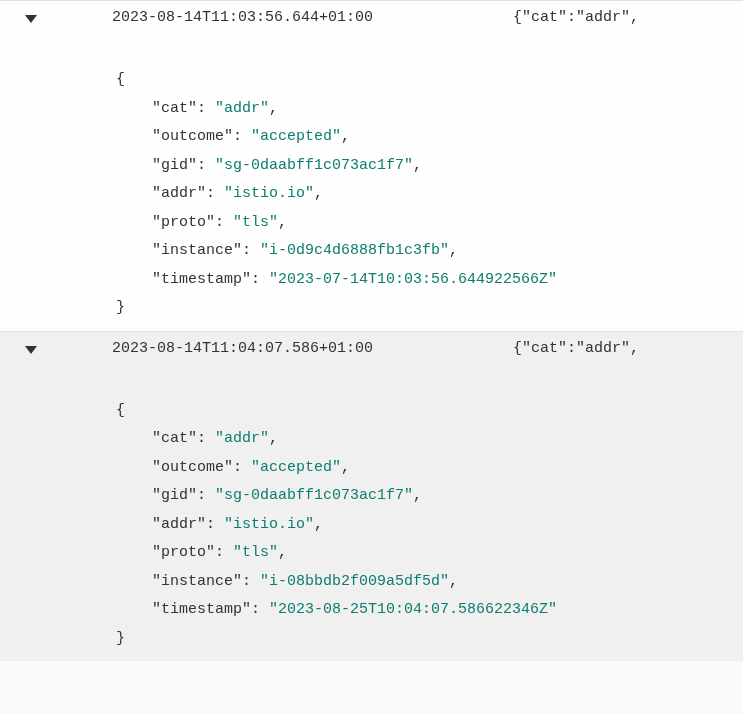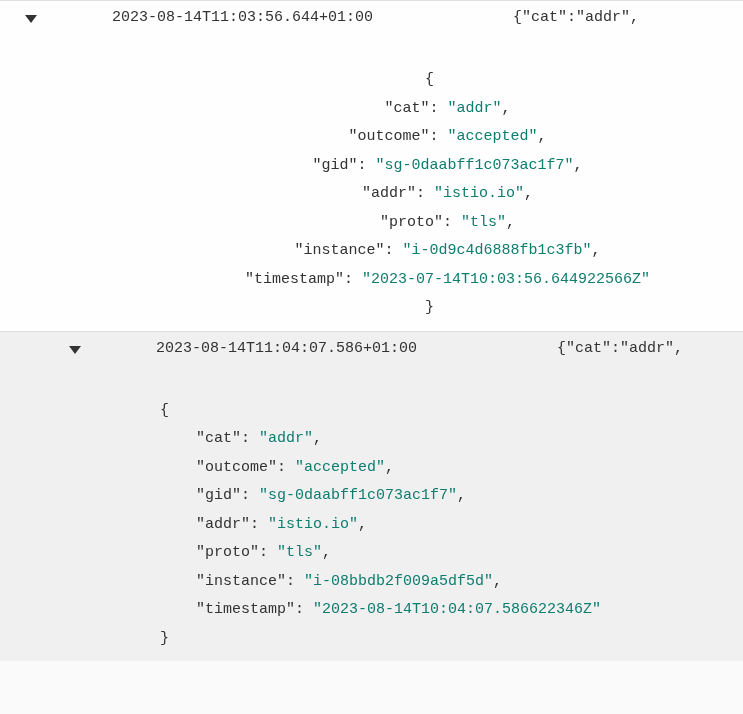--- a/index.html
+++ b/index.html
@@ -13,25 +13,23 @@
       background: #fafafa;
       width: 743px;
       overflow: hidden;
     }
     .log-entry {
       border-top: 1px solid #e0e0e0;
       padding: 8px 0;
     }
     .log-entry.even {
       background: #fefefe;
-      text-align: center;
     }
     .log-entry.odd {
       background: #f0f0f0;
-      padding-left: 44px;
     }
     .log-header {
       display: flex;
       align-items: flex-start;
       padding: 0 10px;
     }
     .expand-toggle {
       width: 0;
       height: 0;
       border-left: 6px solid transparent;
@@ -108,16 +106,16 @@
     <div class="json-preview">{"cat":"addr",</div>
   </div>
   <div class="json-expanded">
     <div class="json-line"><span class="json-punct">{</span></div>
     <div class="json-line"><span class="indent"></span><span class="json-key">"cat"</span><span class="json-punct">: </span><span class="json-string">"<span>addr</span>"</span><span class="json-punct">,</span></div>
     <div class="json-line"><span class="indent"></span><span class="json-key">"outcome"</span><span class="json-punct">: </span><span class="json-string">"<span>accepted</span>"</span><span class="json-punct">,</span></div>
     <div class="json-line"><span class="indent"></span><span class="json-key">"gid"</span><span class="json-punct">: </span><span class="json-string">"<span>sg-0daabff1c073ac1f7</span>"</span><span class="json-punct">,</span></div>
     <div class="json-line"><span class="indent"></span><span class="json-key">"addr"</span><span class="json-punct">: </span><span class="json-string">"<span>istio.io</span>"</span><span class="json-punct">,</span></div>
     <div class="json-line"><span class="indent"></span><span class="json-key">"proto"</span><span class="json-punct">: </span><span class="json-string">"<span>tls</span>"</span><span class="json-punct">,</span></div>
     <div class="json-line"><span class="indent"></span><span class="json-key">"instance"</span><span class="json-punct">: </span><span class="json-string">"<span>i-08bbdb2f009a5df5d</span>"</span><span class="json-punct">,</span></div>
-    <div class="json-line"><span class="indent"></span><span class="json-key">"timestamp"</span><span class="json-punct">: </span><span class="json-string">"<span>2023-08-14T10:04:07.586622346Z</span>"</span></div>
+    <div class="json-line"><span class="indent"></span><span class="json-key">"timestamp"</span><span class="json-punct">: </span><span class="json-string">"<span>2023-08-25T10:04:07.586622346Z</span>"</span></div>
     <div class="json-line"><span class="json-punct">}</span></div>
   </div>
 </div>
 
 </body></html>

